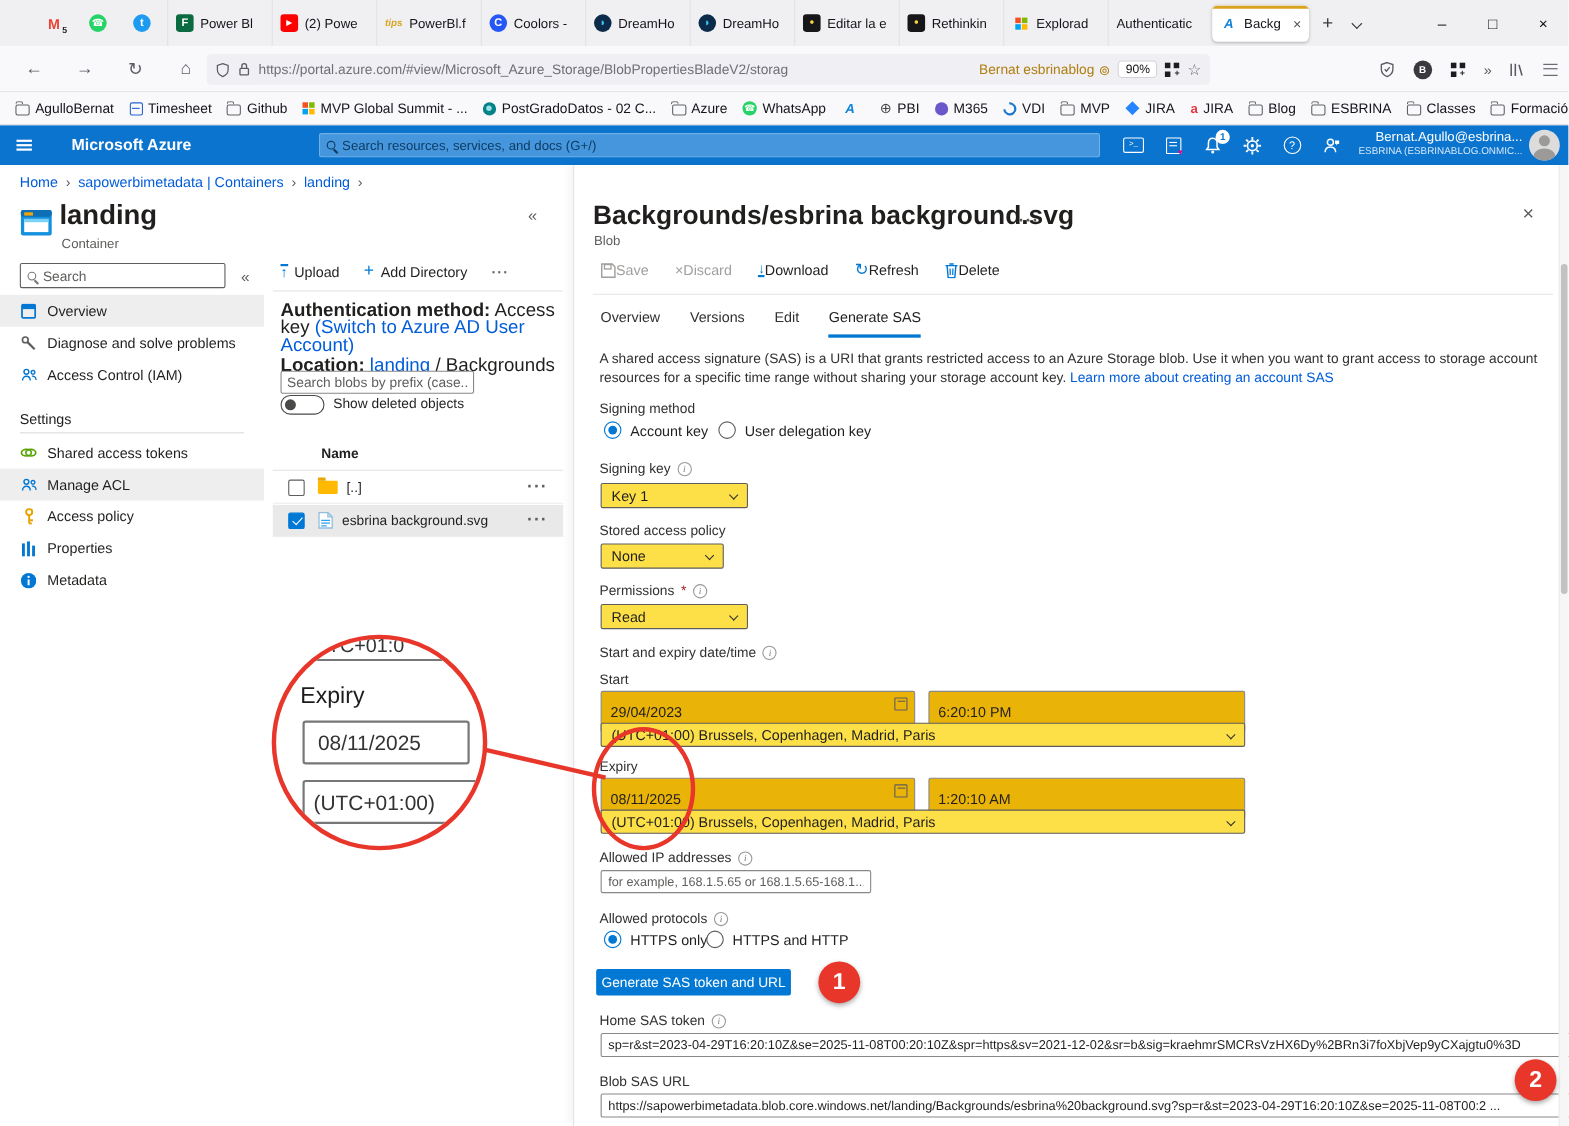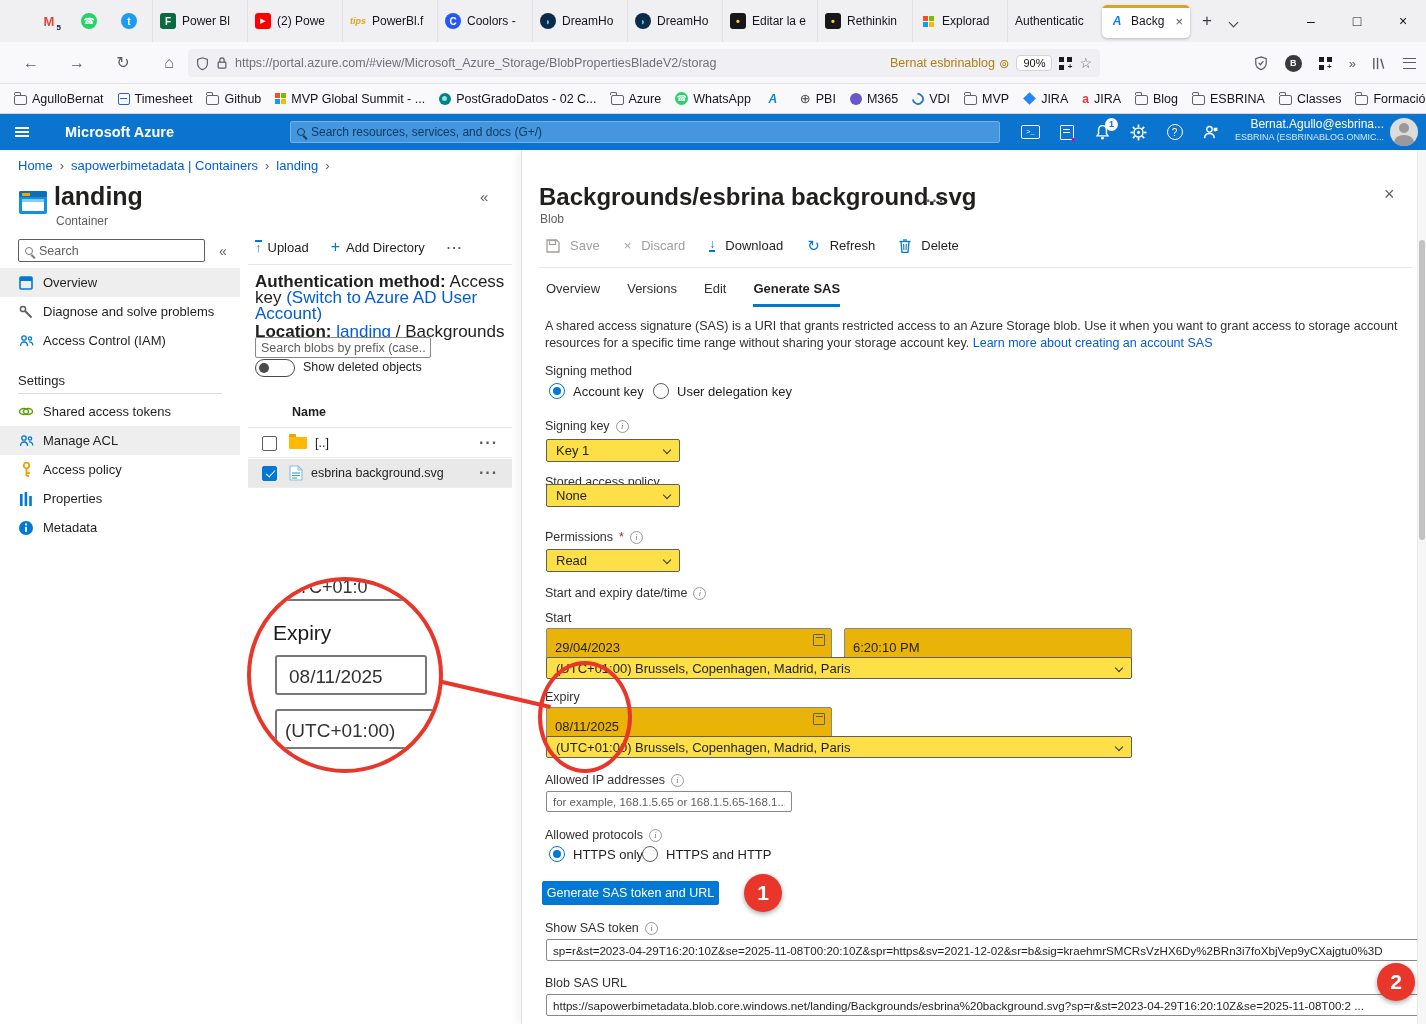--- a/index.html
+++ b/index.html
@@ -153,29 +153,29 @@
 .fname{margin-left:8px;font-size:12.5px;color:var(--ink2);flex:1;white-space:nowrap;overflow:hidden}
 .frowmore{color:var(--mut);font-weight:700;letter-spacing:1px;margin-right:14px}
 
 
 .mainblade{position:absolute;left:521px;top:150px;width:905px;height:874px;background:#fff;border-left:1px solid #e3e3e3;box-shadow:-4px 0 8px rgba(0,0,0,.05)}
 .mb-title{position:absolute;left:17px;top:33px;font-size:24px;font-weight:600;color:var(--ink2);white-space:nowrap}
 .mb-more{position:absolute;left:404px;top:42px;color:var(--mut);letter-spacing:1px;font-weight:700}
 .mb-close{position:absolute;left:862px;top:34px;font-size:18px;color:var(--mut)}
 .mb-sub{position:absolute;left:18px;top:62px;font-size:12px;color:var(--mut)}
 .mb-toolbar{position:absolute;left:24px;top:88px;display:flex;align-items:center;gap:24px;font-size:13px}
-.tbi{display:flex;align-items:center;gap:10px;color:var(--ink2)}
+.tbi{display:flex;align-items:center;gap:0;color:var(--ink2)}
 .tbi.dis{color:#a19f9d}
 .xic{font-size:13px;color:#a19f9d}
 .dlic{color:var(--azure-blue);border-bottom:2px solid var(--azure-blue);font-size:12px;line-height:11px}
 .rfic{color:var(--azure-blue);font-size:15px;line-height:13px}
 .mb-tooldiv{position:absolute;left:17px;top:117px;width:873px;height:1px;background:#e6e6e6}
 .mb-tabs{position:absolute;left:24px;top:131px;display:flex;gap:27px;font-size:13px;height:26px}
 .mtab{color:var(--ink);padding-bottom:6px}
-.mtab.act{color:var(--ink2);font-weight:700;border-bottom:3px solid var(--azure-blue)}
+.mtab.act{color:var(--ink2);font-weight:400;border-bottom:3px solid var(--azure-blue)}
 .mb-desc{position:absolute;left:23px;top:168px;width:870px;font-size:12.5px;line-height:16.5px;color:var(--ink)}
 .mb-desc .lnk{color:var(--link-blue)}
 .flabel{position:absolute;font-size:12.5px;color:var(--ink);display:flex;align-items:center;gap:6px;white-space:nowrap}
 .req{color:#a4262c}
 .info{width:13px;height:13px;border:1px solid #9a9896;border-radius:50%;color:#7a7876;font-size:8.5px;display:inline-flex;align-items:center;justify-content:center;font-style:italic;font-family:"Liberation Serif",serif}
 .radio{width:16px;height:16px;border:1px solid var(--mut);border-radius:50%;background:#fff;flex:none;position:relative}
 .radio.on{border-color:var(--azure-blue)}
 .radio.on::after{content:"";position:absolute;left:3px;top:3px;width:8px;height:8px;border-radius:50%;background:var(--azure-blue)}
 .radiorow{position:absolute;display:flex;align-items:center;gap:8px;font-size:13px;color:var(--ink2)}
 .sel-box{position:absolute;height:23px;border:1px solid var(--mut);border-radius:2px;background:#fde047;display:flex;align-items:center;padding:0 26px 0 9px;font-size:13px;color:var(--ink2)}
@@ -700,21 +700,21 @@
         <span class="info">i</span>
       </div>
     <div class="sel-box" style="left:24px;top:289px;width:134px">
         <span>Key 1</span>
         <span class="dchev"></span>
       </div>
 
     <div class="flabel" style="left:23px;top:325px">
         <span>Stored access policy</span>
       </div>
-    <div class="sel-box" style="left:24px;top:334px;width:134px">
+    <div class="sel-box" style="left:24px;top:344px;width:112px">
         <span>None</span>
         <span class="dchev"></span>
       </div>
 
     <div class="flabel" style="left:23px;top:380px">
         <span>Permissions</span>
         <span class="req">*</span>
         <span class="info">i</span>
       </div>
     <div class="sel-box" style="left:24px;top:399px;width:134px">
@@ -741,20 +741,23 @@
         <span class="dchev"></span>
       </div>
 
     <div class="flabel" style="left:23px;top:540px">
         <span>Expiry</span>
       </div>
     <div class="txt-box" style="left:24px;top:557px;width:286px">
         <span>08/11/2025</span>
         <span class="calic"></span>
       </div>
+    <div class="txt-box" style="left:322px;top:557px;width:288px">
+        <span>1:20:10 AM</span>
+      </div>
     <div class="sel-box" style="left:24px;top:586px;width:586px;height:22px">
         <span>(UTC+01:00) Brussels, Copenhagen, Madrid, Paris</span>
         <span class="dchev"></span>
       </div>
 
     <div class="flabel" style="left:23px;top:623px">
         <span>Allowed IP addresses</span>
         <span class="info">i</span>
       </div>
     <input class="ipinput" style="left: 24px; top: 641px; width: 246px;" placeholder="for example, 168.1.5.65 or 168.1.5.65-168.1...">
@@ -768,21 +771,21 @@
         <span>HTTPS only</span>
       </div>
     <div class="radiorow" style="left:120px;top:696px">
         <span class="radio"></span>
         <span>HTTPS and HTTP</span>
       </div>
 
     <div class="genbtn" style="left:20px;top:731px;width:177px">Generate SAS token and URL</div>
 
     <div class="flabel" style="left:23px;top:771px">
-        <span>Show SAS token</span>
+        <span>Home SAS token</span>
         <span class="info">i</span>
       </div>
     <div class="sasbox" style="left:24px;top:789px;width:977px">
         <span>sp=r&amp;st=2023-04-29T16:20:10Z&amp;se=2025-11-08T00:20:10Z&amp;spr=https&amp;sv=2021-12-02&amp;sr=b&amp;sig=kraehmrSMCRsVzHX6Dy%2BRn3i7foXbjVep9yCXajgtu0%3D</span>
         <span class="copyic"></span>
       </div>
 
     <div class="flabel" style="left:23px;top:826px">
         <span>Blob SAS URL</span>
       </div>

